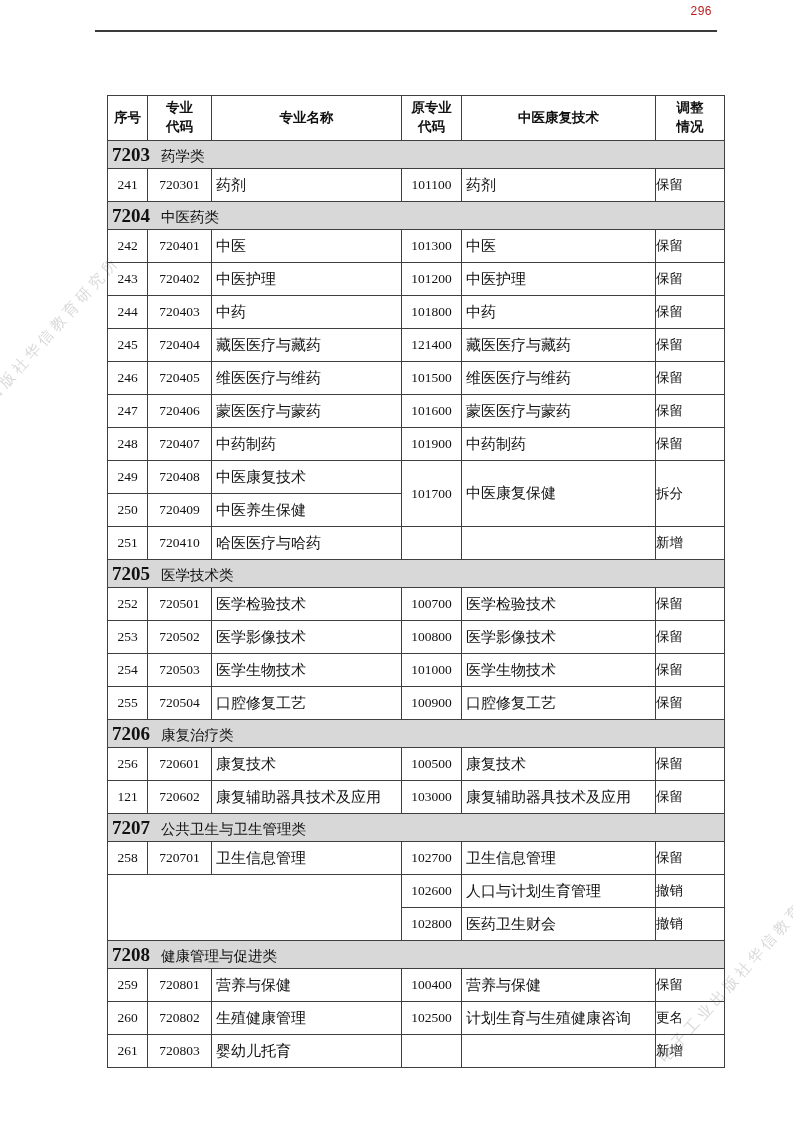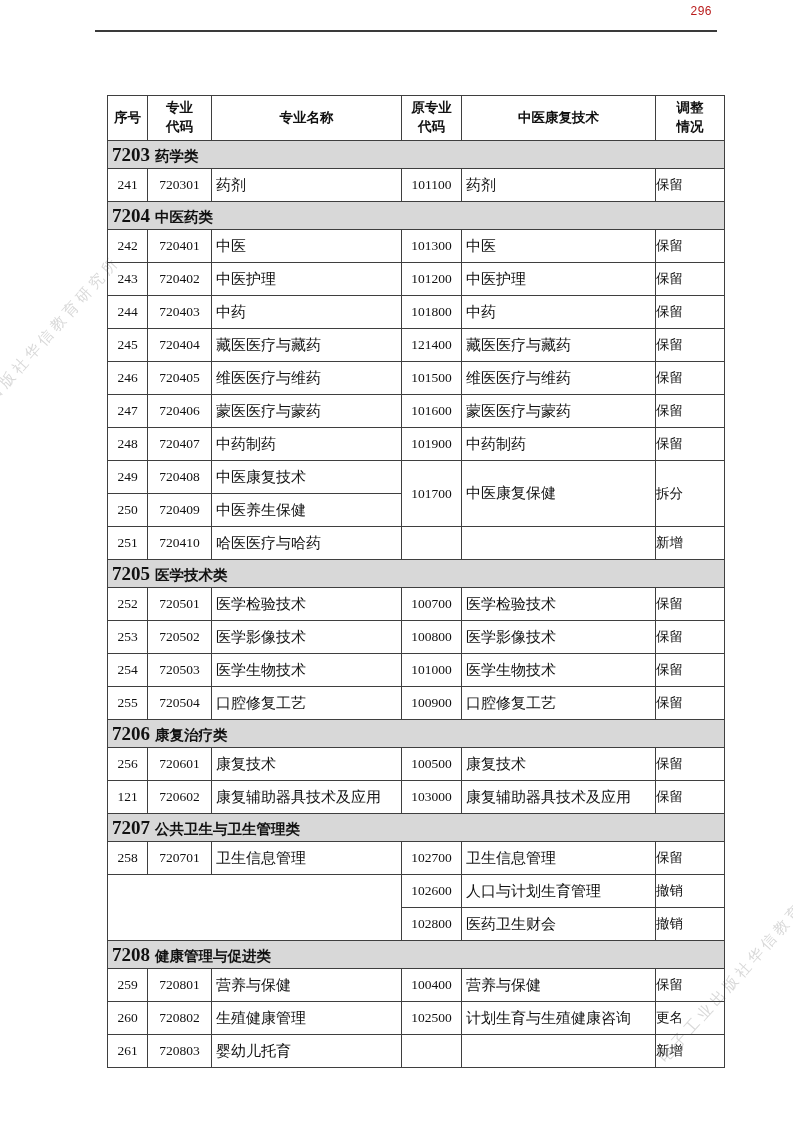--- a/index.html
+++ b/index.html
@@ -90,23 +90,23 @@
     background: #d8d8d8;
     text-align: left;
     padding: 1px 4px;
   }
   .sec-id {
     font-family: Liberation Serif, serif;
     font-weight: bold;
     font-size: 19px;
   }
   .sec-name {
-    font-weight: bold;
+    font-weight: normal;
     font-size: 14.5px;
-    margin-left: 5px;
+    margin-left: 11px;
   }
 </style>
 </head>
 <body>
 
 <div class="page-number">296</div>
 <div class="header-rule"></div>
 
 <div class="watermark wm-left">电子工业出版社华信教育研究所</div>
 <div class="watermark wm-br">电子工业出版社华信教育研究所</div>

